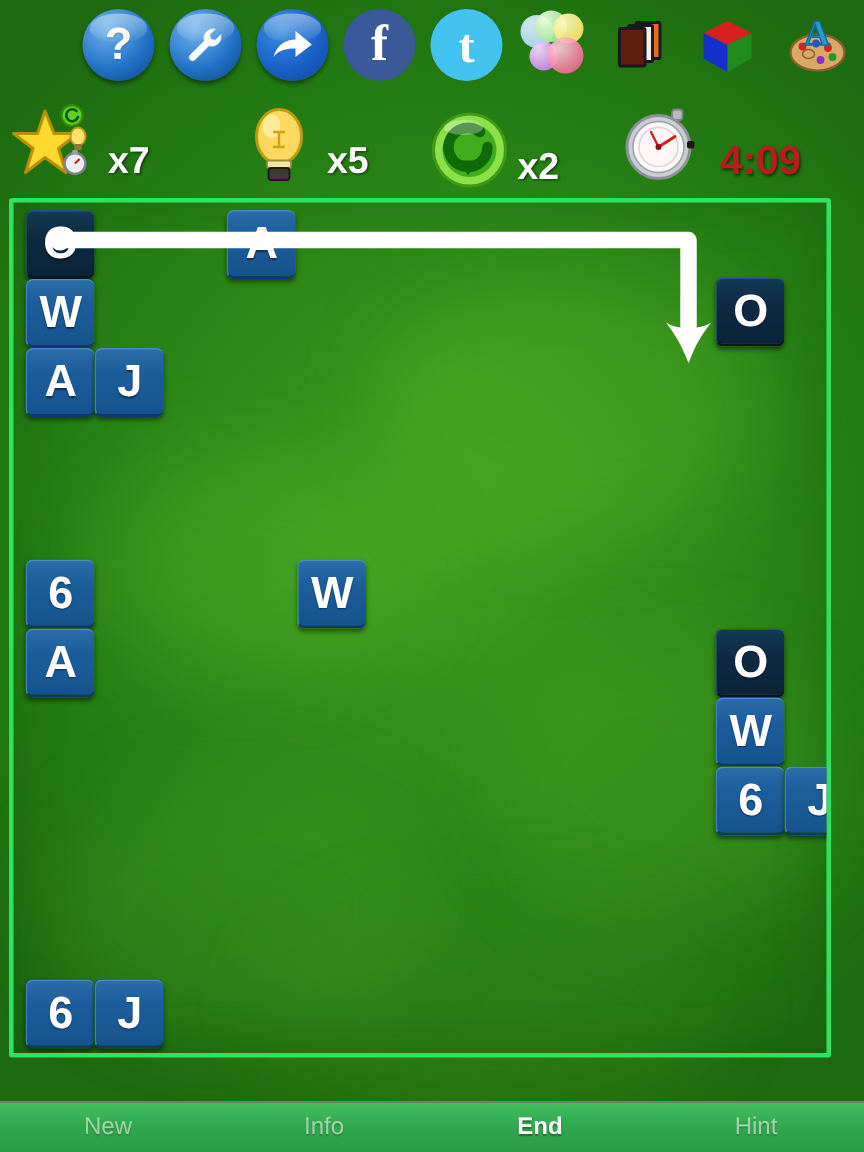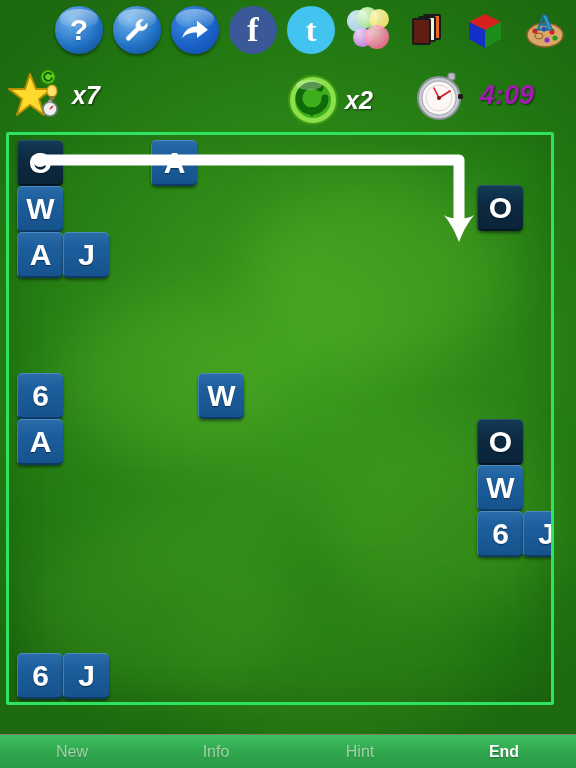--- a/index.html
+++ b/index.html
@@ -38,27 +38,27 @@
   .tools { background: radial-gradient(circle at 35% 28%, #6fb3ec, #1f6fc4 60%, #11457f); }
   .share { background: radial-gradient(circle at 35% 28%, #3d8fe0, #1a62c8 55%, #0e46a0); }
   .fb    { background: #3b5998; }
   .tw    { background: #43c3f0; }
   .glyph { color: #fff; font-size: 30px; font-weight: bold; line-height: 1; z-index: 2; text-shadow: 0 1px 1px rgba(0,0,0,.2); }
   .fbg { font-family: "Liberation Serif", serif; font-size: 34px; font-weight: bold; color:#fff; z-index:2; line-height:.95; }
   .twg { font-family: "Liberation Serif", serif; font-size: 32px; font-weight: bold; color:#fff; z-index:2; line-height:1; }
 
   
   #stats { position: absolute; left: 0; top: 60px; width: 576px; height: 68px; }
-  .stat { position: absolute; display: flex; align-items: center; font-style: italic; }
+  .stat { position: absolute; display: flex; align-items: flex-end; }
   .stat .mult {
     color: #fff; font-size: 25px; font-weight: bold; margin-left: 6px;
     text-shadow: 1px 1px 2px rgba(0,0,0,.55);
   }
   .timeval {
-    color: #a21caf; font-size: 27px; font-weight: bold;
+    color: #b91c1c; font-size: 27px; font-weight: bold;
     text-shadow: 1px 1px 2px rgba(0,0,0,.55); margin-left: 12px;
   }
 
   
   #board {
     position: absolute; left: 6px; top: 132px; width: 548px; height: 573px;
     border: 3px solid #2de35f;
     border-radius: 2px;
     box-shadow: inset 0 0 40px rgba(0,0,0,.10);
     overflow: hidden;
@@ -183,20 +183,30 @@
       <path d="M43 6a4 4 0 1 0 1 4" fill="none" stroke="#0d5a00" stroke-width="1.8" stroke-linecap="round"></path>
       <ellipse cx="44" cy="23" rx="5" ry="6" fill="#ffe06a" stroke="#c09a10" stroke-width="1.2"></ellipse>
       <rect x="41.5" y="28" width="5" height="4" fill="#8a7a35"></rect>
       <circle cx="42" cy="41" r="7" fill="#eceff1" stroke="#7c8288" stroke-width="1.6"></circle>
       <path d="M42 41 L45 38" stroke="#d01a1a" stroke-width="1.4"></path>
       <rect x="40" y="32" width="4" height="3" rx="1" fill="#9aa0a6"></rect>
     </svg>
     <span class="mult">x7</span>
   </div>
 
+  <div class="stat" style="left:160px; top:8px;">
+    <svg width="52" height="54" viewBox="0 0 52 54">
+      <ellipse cx="26" cy="23" rx="15" ry="18" fill="#ffd95e" stroke="#c09a10" stroke-width="2"></ellipse>
+      <ellipse cx="21" cy="16" rx="6" ry="8" fill="#fff0a8" opacity=".8"></ellipse>
+      <rect x="18" y="39" width="16" height="5" rx="1.5" fill="#f5e6a0" stroke="#9a8b40" stroke-width="1.2"></rect>
+      <rect x="19" y="44" width="14" height="8" rx="2" fill="#3d3a33" stroke="#1c1a16" stroke-width="1.2"></rect>
+      <path d="M22 20 h8 M26 20 v10 M22 30 h8" stroke="#c7a520" stroke-width="1.6" fill="none"></path>
+    </svg>
+    <span class="mult">x5</span>
+  </div>
 
   <div class="stat" style="left:287px; top:14px;">
     <svg width="52" height="52" viewBox="0 0 52 52">
       <circle cx="26" cy="26" r="24" fill="#8ce04a" stroke="#3f9a16" stroke-width="2"></circle>
       <circle cx="26" cy="26" r="18" fill="#3fae1c"></circle>
       <path d="M38 24a13 13 0 1 1-5-10" fill="none" stroke="#0f6b08" stroke-width="7" stroke-linecap="round"></path>
       <polygon points="19,33 31,33 25,43" fill="#0f6b08"></polygon>
       <ellipse cx="22" cy="11" rx="13" ry="5" fill="#ffffff" opacity=".3"></ellipse>
     </svg>
     <span class="mult">x2</span>
@@ -242,15 +252,15 @@
         <path d="M31 25 H450 V84" stroke="#ffffff" stroke-width="11" fill="none" stroke-linecap="round" stroke-linejoin="round"></path>
         <path d="M435 80 C441 88,445 94,450 107 C455 94,459 88,465 80 C458 85,442 85,435 80 Z" fill="#ffffff"></path>
         <circle cx="31" cy="25" r="7" fill="#ffffff"></circle>
       </g>
   </svg>
 </div>
 
 <div id="tabbar">
     <div class="tab">New</div>
     <div class="tab">Info</div>
+    <div class="tab active">End</div>
     <div class="tab">Hint</div>
-    <div class="tab active">End</div>
   </div>
 
 </body></html>

